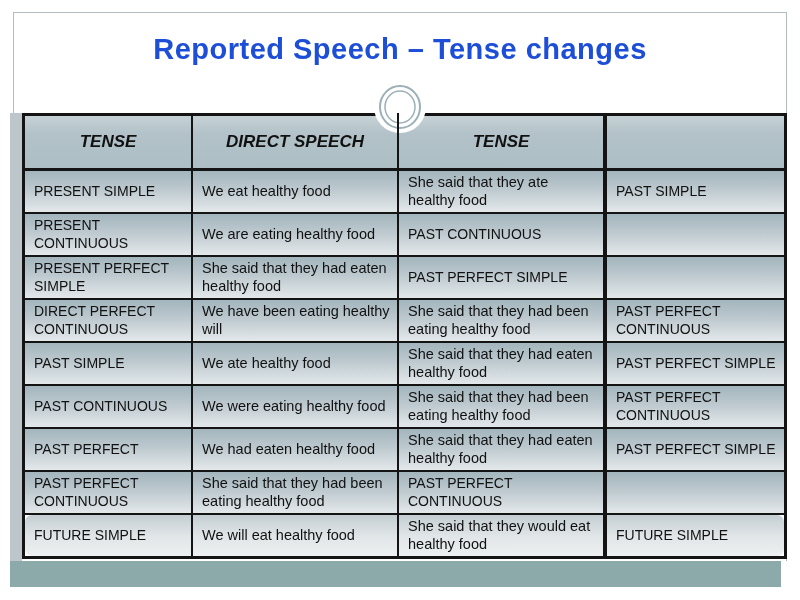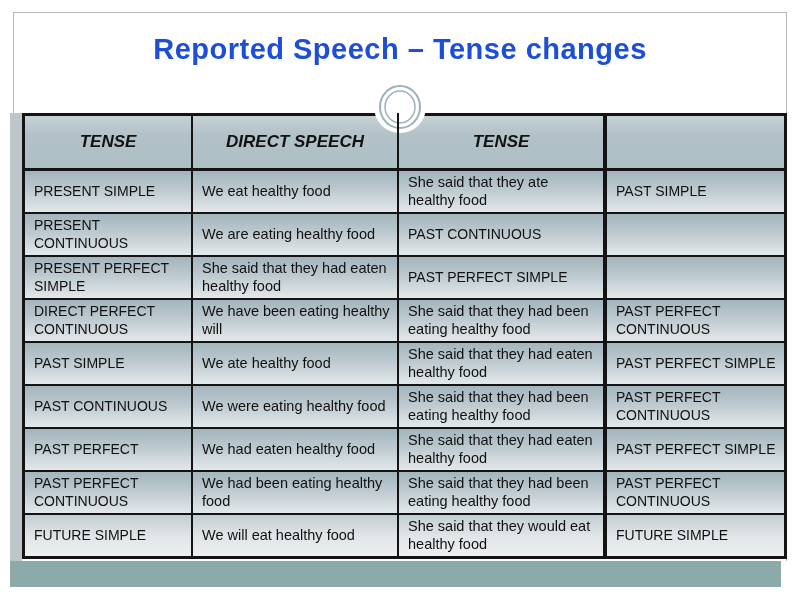--- a/index.html
+++ b/index.html
@@ -38,20 +38,21 @@
   .hrow{
     height:52px;border-bottom:3px solid #141414;
     background:linear-gradient(180deg,#c6d1d5 0%,#b2c2c8 35%,#adbec5 100%);
   }
   .brow{
     height:41px;
     background:linear-gradient(180deg,#a3b5bd 0%,#bdc9cf 45%,#e3e8ea 100%);
   }
   .brow:last-child{
     background:linear-gradient(180deg,#c3ced2 0%,#e0e5e7 50%,#edf0f1 100%);
+    border-radius:7px;
   }
   .cell{
     display:flex;align-items:center;box-sizing:border-box;
     border-right:2px solid #141414;padding:2px 6px 2px 9px;
     font-size:14.5px;line-height:1.22;
   }
   .cell:nth-child(3){border-right:4px solid #141414;}
   .cell:nth-child(4){border-right:none;}
   .hcell{
     justify-content:center;text-align:center;
@@ -186,23 +187,20 @@
           </div>
       <div class="cell c-result">
             <span>PAST PERFECT SIMPLE</span>
           </div>
     </div>
 
     <div class="trow brow">
       <div class="cell c-tense">
             <span>PAST PERFECT CONTINUOUS</span>
           </div>
-      <div class="cell c-direct">
-            <span>We had been eating healthy food</span>
-          </div>
       <div class="cell c-reported">
             <span>She said that they had been eating healthy food</span>
           </div>
       <div class="cell c-result">
             <span>PAST PERFECT CONTINUOUS</span>
           </div>
     </div>
 
     <div class="trow brow">
       <div class="cell c-tense">

